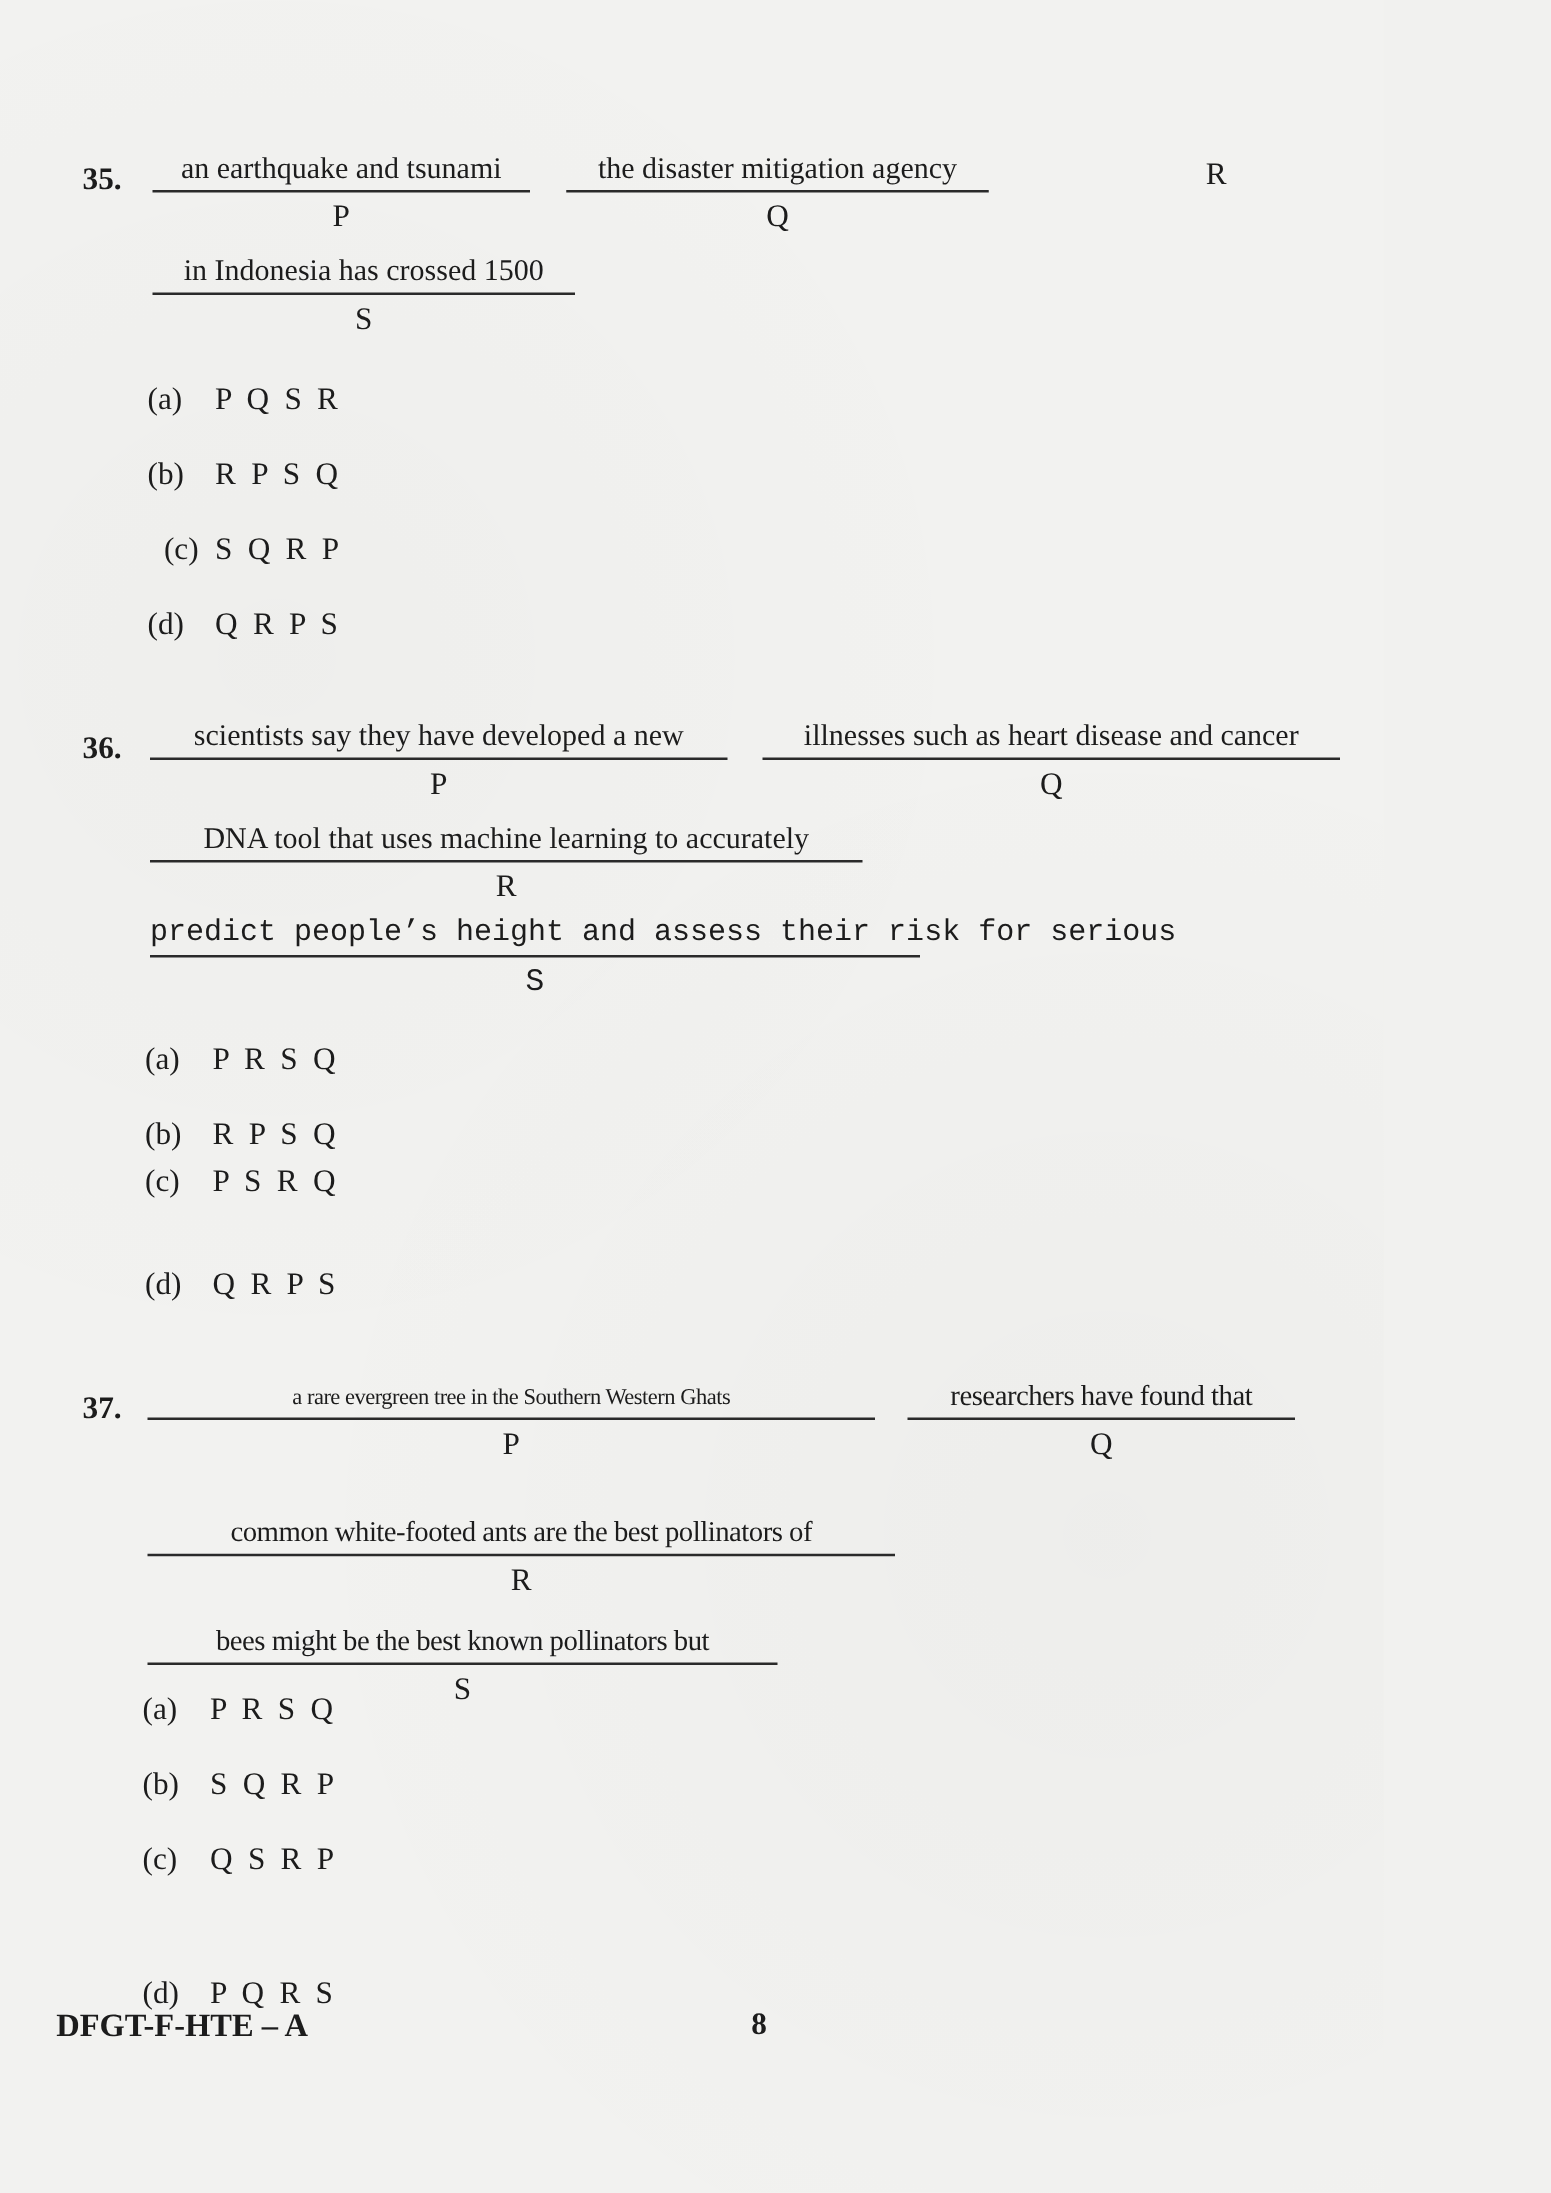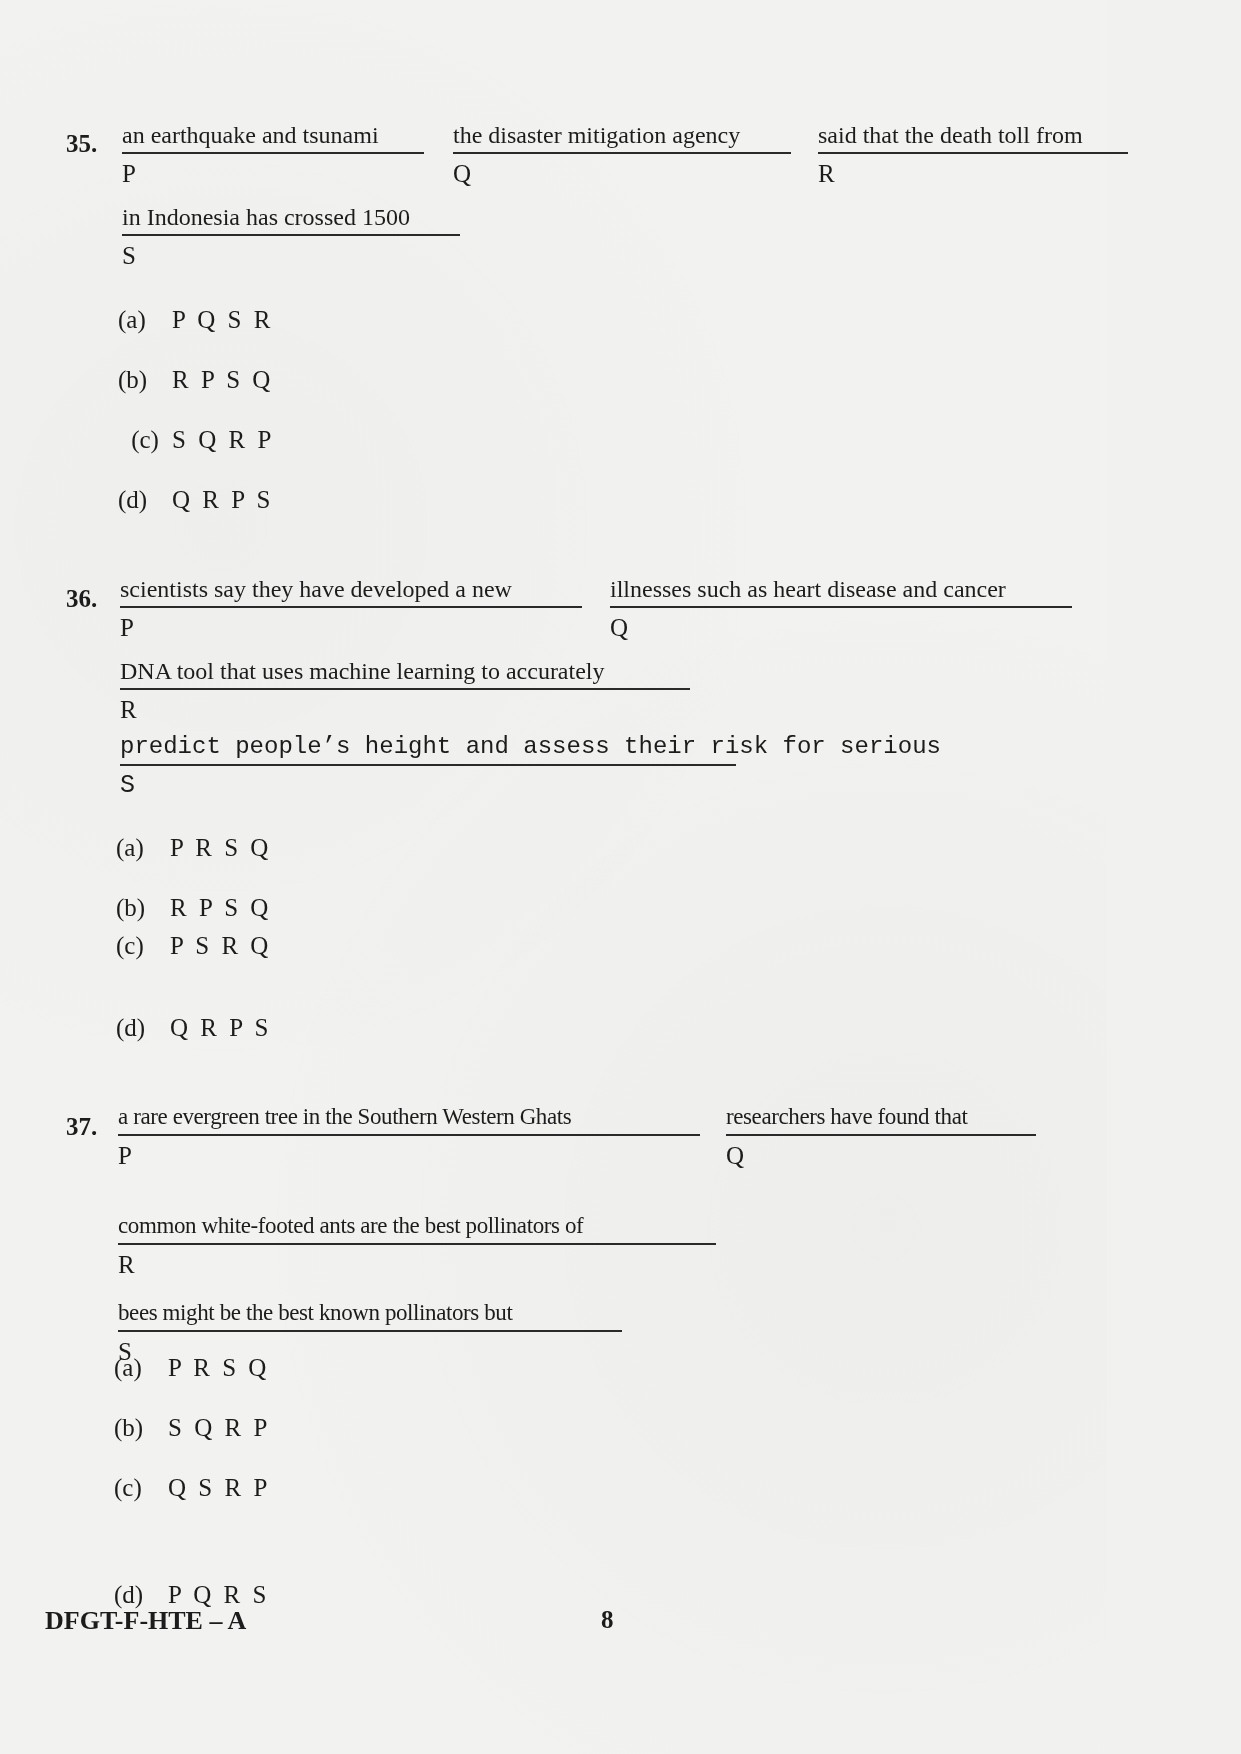--- a/index.html
+++ b/index.html
@@ -24,20 +24,21 @@
         radial-gradient(circle at 80% 70%, rgba(0,0,0,0.02) 0, transparent 45%),
         #f2f2f0;
     }
     .qnum {
       position: absolute;
       font-weight: bold;
       font-size: 25px;
     }
     .seg {
       position: absolute;
+      text-align: center;
     }
     .seg-text {
       display: block;
       font-size: 25px;
       white-space: nowrap;
       padding-bottom: 2px;
       border-bottom: 2px solid #2a2a2a;
       line-height: 30px;
     }
     .seg-label {
@@ -83,21 +84,20 @@
 
     <div class="seg" style="left:122px; top:120px; width:302px;">
       <span class="seg-text" style="font-size:24px;">an earthquake and tsunami</span>
       <span class="seg-label">P</span>
     </div>
     <div class="seg" style="left:453px; top:120px; width:338px;">
       <span class="seg-text" style="font-size:24px;">the disaster mitigation agency</span>
       <span class="seg-label">Q</span>
     </div>
     <div class="seg" style="left:818px; top:120px; width:310px;">
-      <span class="seg-text" style="font-size:24px;">said that the death toll from</span>
       <span class="seg-label">R</span>
     </div>
     <div class="seg" style="left:122px; top:202px; width:338px;">
       <span class="seg-text" style="font-size:24px;">in Indonesia has crossed 1500</span>
       <span class="seg-label">S</span>
     </div>
 
     <div class="opt" style="left:118px; top:306px;">
       <span class="opt-key">(a)</span><span class="opt-val">P Q S R</span>
     </div>
@@ -143,21 +143,21 @@
     </div>
     <div class="opt" style="left:116px; top:1014px;">
       <span class="opt-key">(d)</span><span class="opt-val">Q R P S</span>
     </div>
   </div>
 
   <div>
     <span class="qnum" style="left:66px; top:1113px;">37.</span>
 
     <div class="seg" style="left:118px; top:1102px; width:582px;">
-      <span class="seg-text" style="font-size:23px; letter-spacing:-0.4px;">a rare evergreen tree in the Southern Western Ghats</span>
+      <span class="seg-text" style="font-size:18px; letter-spacing:-0.4px;">a rare evergreen tree in the Southern Western Ghats</span>
       <span class="seg-label">P</span>
     </div>
     <div class="seg" style="left:726px; top:1102px; width:310px;">
       <span class="seg-text" style="font-size:23px; letter-spacing:-0.4px;">researchers have found that</span>
       <span class="seg-label">Q</span>
     </div>
     <div class="seg" style="left:118px; top:1184px; width:598px;margin-top:27px;">
       <span class="seg-text" style="font-size:23px; letter-spacing:-0.4px;">common white-footed ants are the best pollinators of</span>
       <span class="seg-label">R</span>
     </div>

